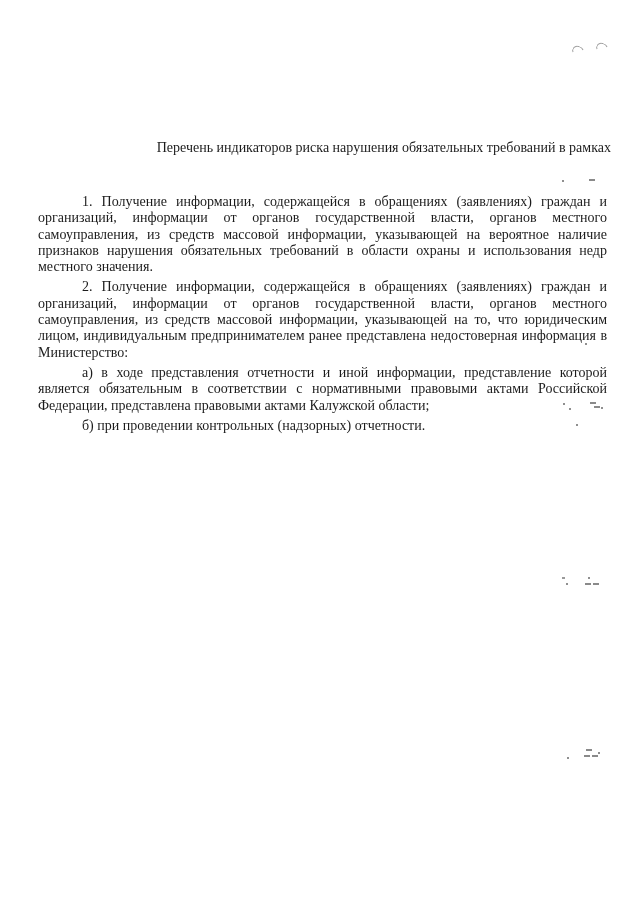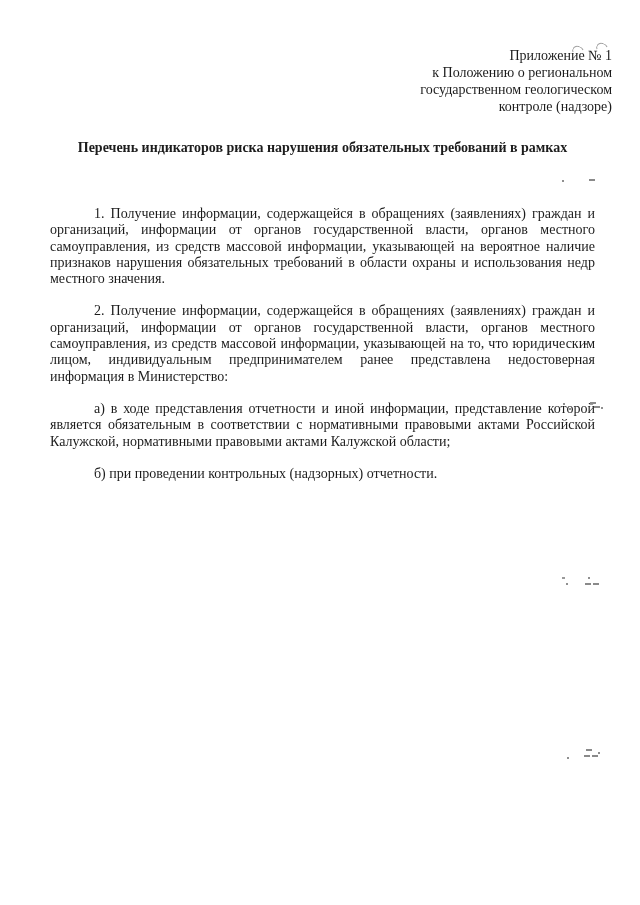--- a/index.html
+++ b/index.html
@@ -24,36 +24,36 @@
     text-align: right;
     font-size: 14px;
     line-height: 17px;
     white-space: nowrap;
   }
   .doc-title {
     position: absolute;
     top: 139px;
     left: 34px;
     width: 577px;
-    text-align: center;
-    font-weight: bold;
+    text-align: right;
+    font-weight: normal;
     font-size: 14px;
     line-height: 17px;
   }
   .body-text {
     position: absolute;
     top: 190px;
     left: 34px;
     width: 577px;
     font-size: 14px;
     line-height: 16.3px;
     text-align: justify;
   }
   .body-text p {
-    margin: 16px;
+    margin: 4px;
     text-indent: 44px;
   }
   
   .noise {
     position: absolute;
     pointer-events: none;
   }
   .speck {
     width: 3px;
     height: 2px;
@@ -77,35 +77,29 @@
     border-bottom-color: transparent;
     border-right-color: transparent;
     transform: rotate(25deg);
   }
 </style>
 </head>
 <body>
 
 <div class="doc">
 
-  <div class="header-block">
-    <div>Приложение № 1</div>
-    <div>к Положению о региональном</div>
-    <div>государственном геологическом</div>
-    <div>контроле (надзоре)</div>
-  </div>
 
   <div class="doc-title">
     <div>Перечень индикаторов риска нарушения обязательных требований в рамках</div>
   </div>
 
   <div class="body-text">
     <p>1. Получение информации, содержащейся в обращениях (заявлениях) граждан и организаций, информации от органов государственной власти, органов местного самоуправления, из средств массовой информации, указывающей на вероятное наличие признаков нарушения обязательных требований в области охраны и использования недр местного значения.</p>
     <p>2. Получение информации, содержащейся в обращениях (заявлениях) граждан и организаций, информации от органов государственной власти, органов местного самоуправления, из средств массовой информации, указывающей на то, что юридическим лицом, индивидуальным предпринимателем ранее представлена недостоверная информация в Министерство:</p>
-    <p>а) в ходе представления отчетности и иной информации, представление которой является обязательным в соответствии с нормативными правовыми актами Российской Калужской, нормативными правовыми актами Калужской области;</p>
+    <p>а) в ходе представления отчетности и иной информации, представление которой является обязательным в соответствии с нормативными правовыми актами Российской Федерации, представлена правовыми актами Калужской области;</p>
     <p>б) при проведении контрольных (надзорных) отчетности.</p>
   </div>
 
   <span class="noise curl" style="left:572px; top:46px;"></span>
   <span class="noise curl" style="left:596px; top:43px;"></span>
   <span class="noise dot" style="left:562px; top:180px;"></span>
   <span class="noise dash" style="left:589px; top:179px;"></span>
   <span class="noise dot" style="left:585px; top:343px;"></span>
   <span class="noise dot" style="left:563px; top:403px;"></span>
   <span class="noise dot" style="left:569px; top:408px;"></span>

